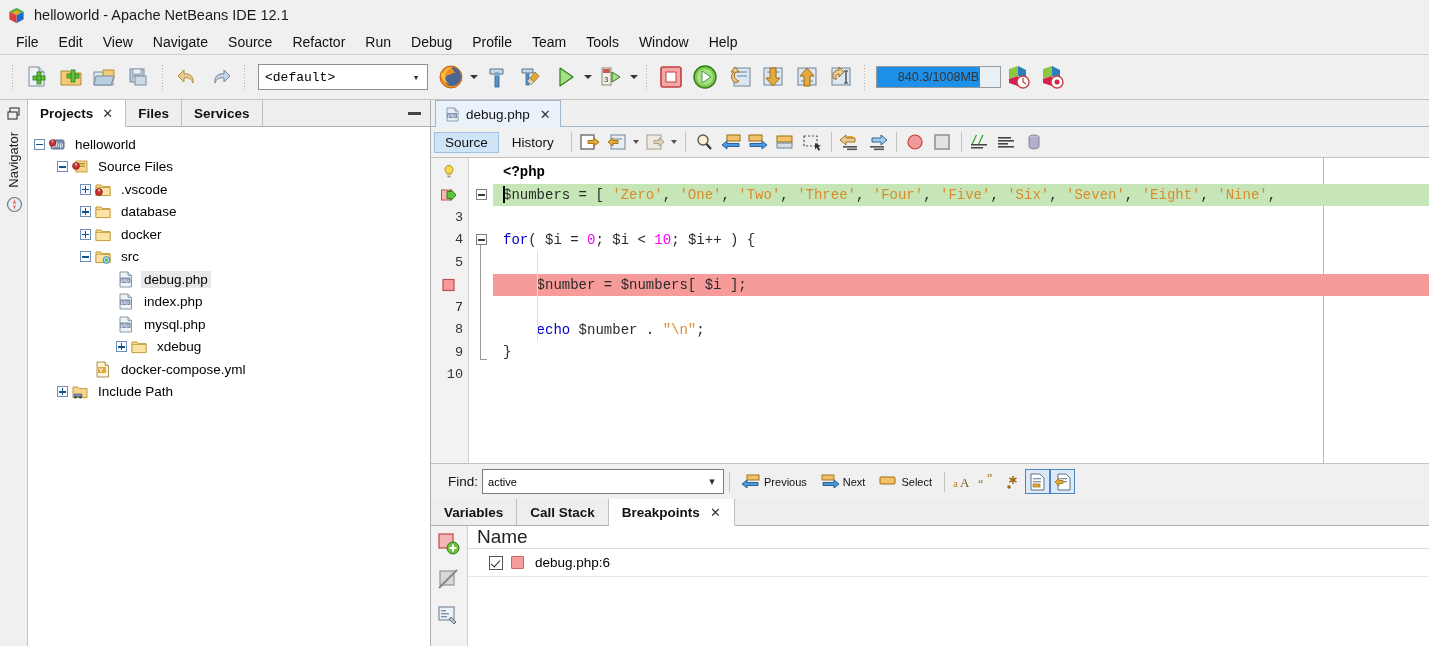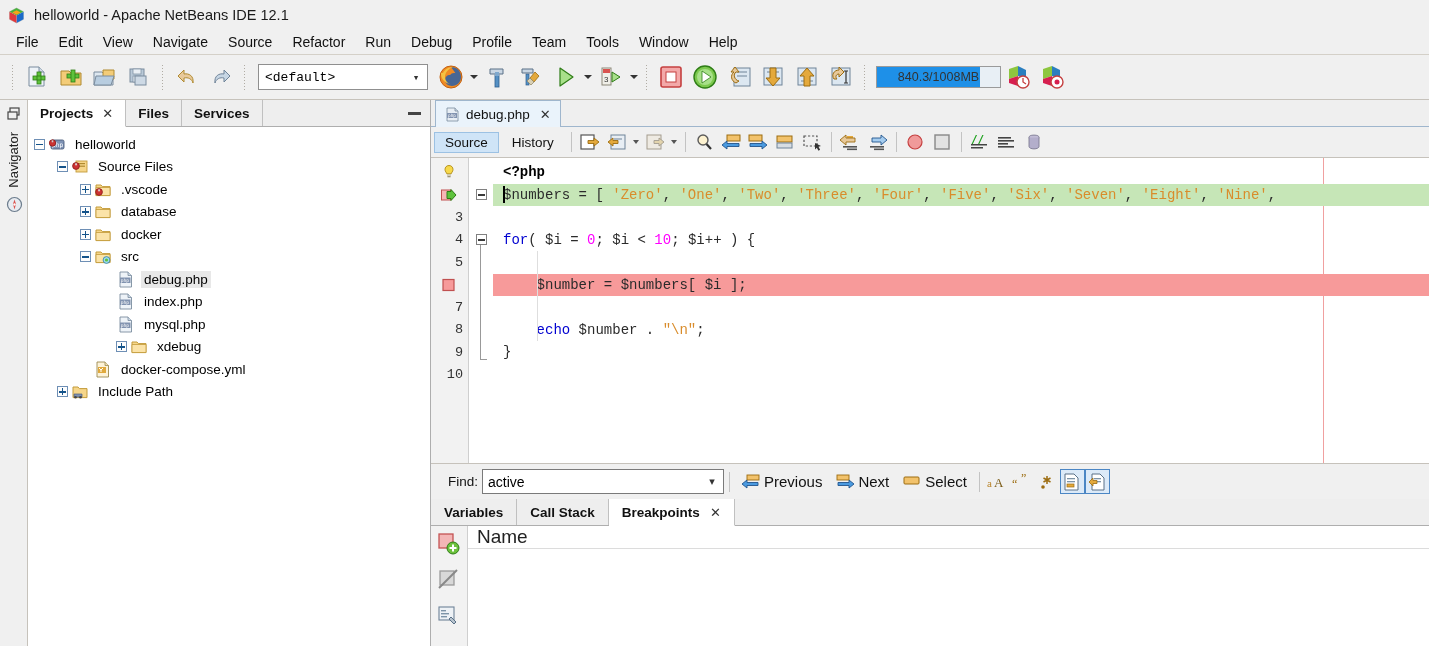--- a/index.html
+++ b/index.html
@@ -201,24 +201,24 @@
   
   .findbar {
     height: 36px; display: flex; align-items: center; background: #f0f0f0; flex: none;
     border-top: 1px solid #c6c2bb; padding-left: 17px;
   }
   .find-lbl { font-size: 13.5px; color: #111; margin-right: 4px; }
   .find-combo {
     width: 242px; height: 25px; background: #fff; border: 1px solid #7a7a7a;
     display: flex; align-items: center; flex: none;
   }
-  .find-combo .val { flex: 1; padding-left: 5px; font-size: 14px; color: #000; }
+  .find-combo .val { flex: 1; padding-left: 5px; font-size: 11px; color: #000; }
   .find-combo .cb-arrow { width: 22px; text-align: center; font-size: 11px; color: #333; }
   .find-btn {
-    display: flex; align-items: center; padding: 0 7px; font-size: 15px; color: #111; height: 26px;
+    display: flex; align-items: center; padding: 0 7px; font-size: 11px; color: #111; height: 26px;
   }
   .find-btn .bico { width: 17px; height: 15px; margin-right: 5px; flex: none; }
   .fopt-btn { width: 25px; height: 25px; display: flex; align-items: center; justify-content: center; flex: none; }
   .fopt-btn.selected { border: 1px solid #4b86c4; background: #dceaf8; }
 
   
   .dbg-panel { flex: 1; display: flex; flex-direction: column; background: #fff; min-height: 0; }
   .dbg-tabs {
     height: 27px; display: flex; align-items: stretch; background: #efefef; flex: none;
     border-bottom: 1px solid #aeaeae;
@@ -944,20 +944,25 @@
                 <rect x="4" y="6" width="5" height="1.4" fill="#7d94a8"></rect>
                 <rect x="4" y="9" width="8" height="1.4" fill="#7d94a8"></rect>
                 <rect x="4" y="12" width="6" height="1.4" fill="#7d94a8"></rect>
                 <path d="M14 13l5 5-2 2-5-5z" fill="#b7c3ce" stroke="#5a7187" stroke-width="1"></path>
               </svg>
             </span>
           </div>
           <div class="dbg-table">
             <div class="dbg-hdr">Name</div>
             <div id="bp-rows">
+                <div class="bp-row">
+                  <span class="bp-check"></span>
+                  <span class="bp-sq"></span>
+                  <span>debug.php:6</span>
+                </div>
               </div>
           </div>
         </div>
       </div>
 
     </div>
   </div>
 </div>
 
 </body></html>

